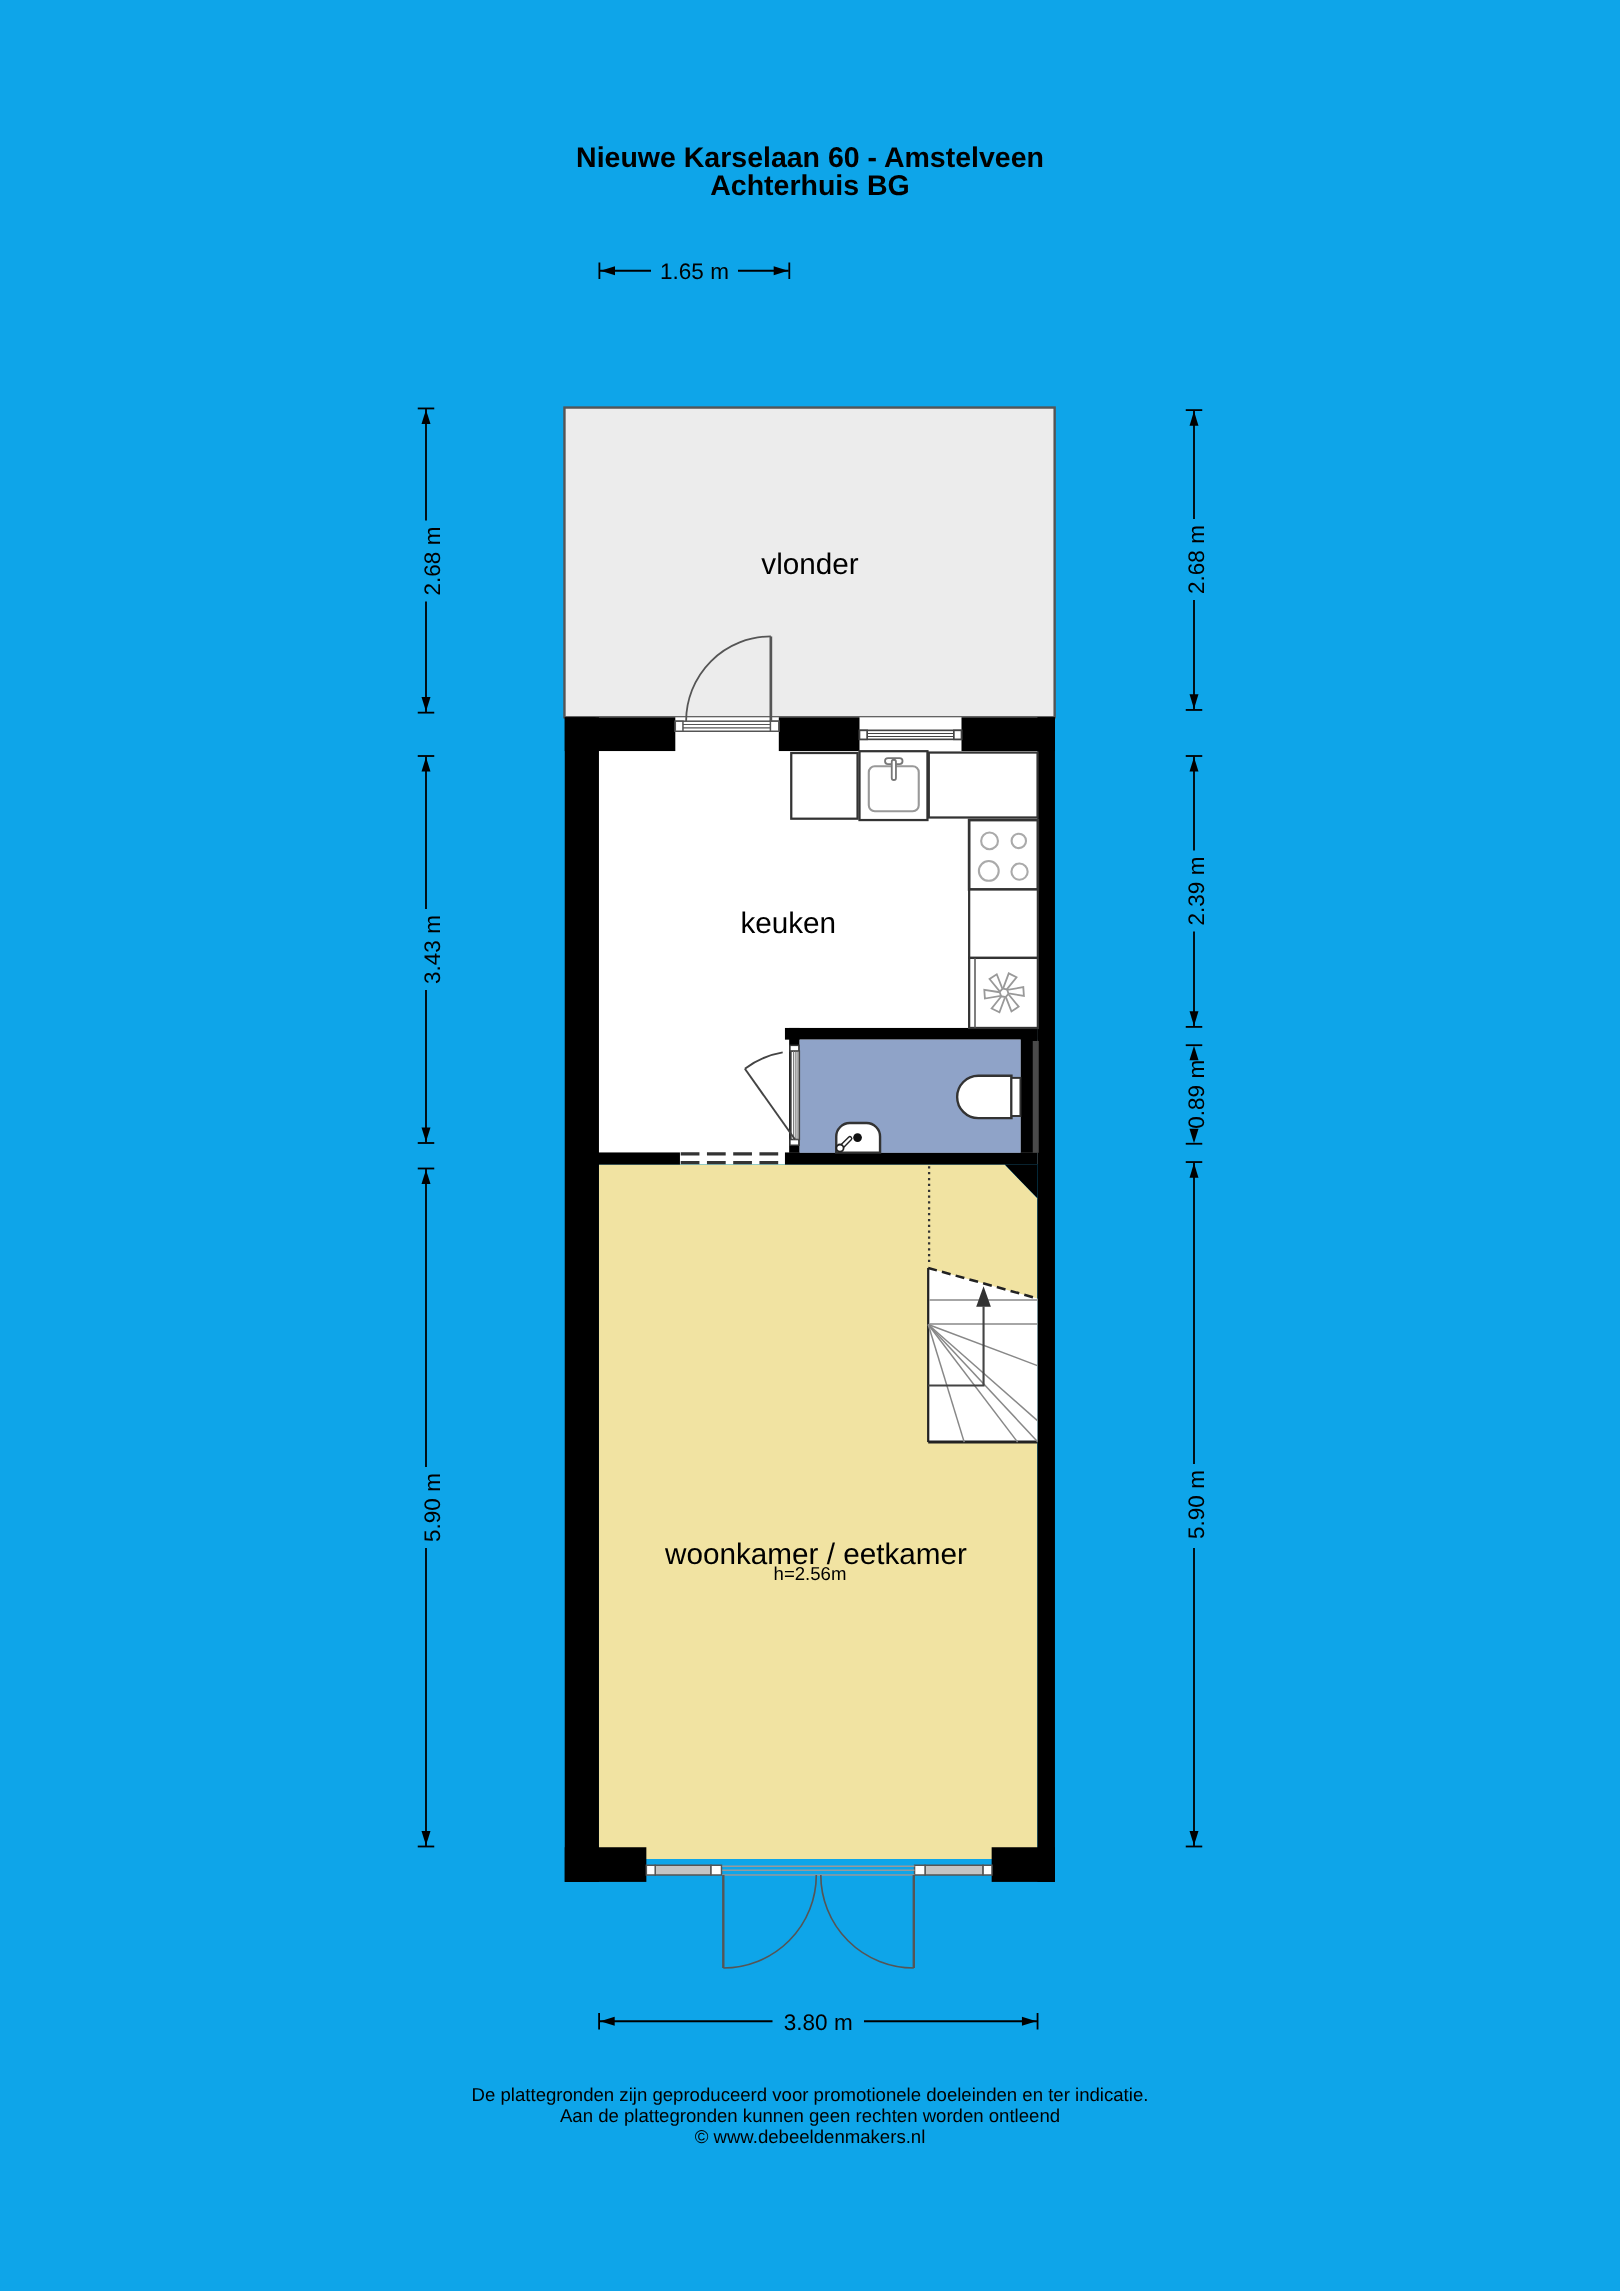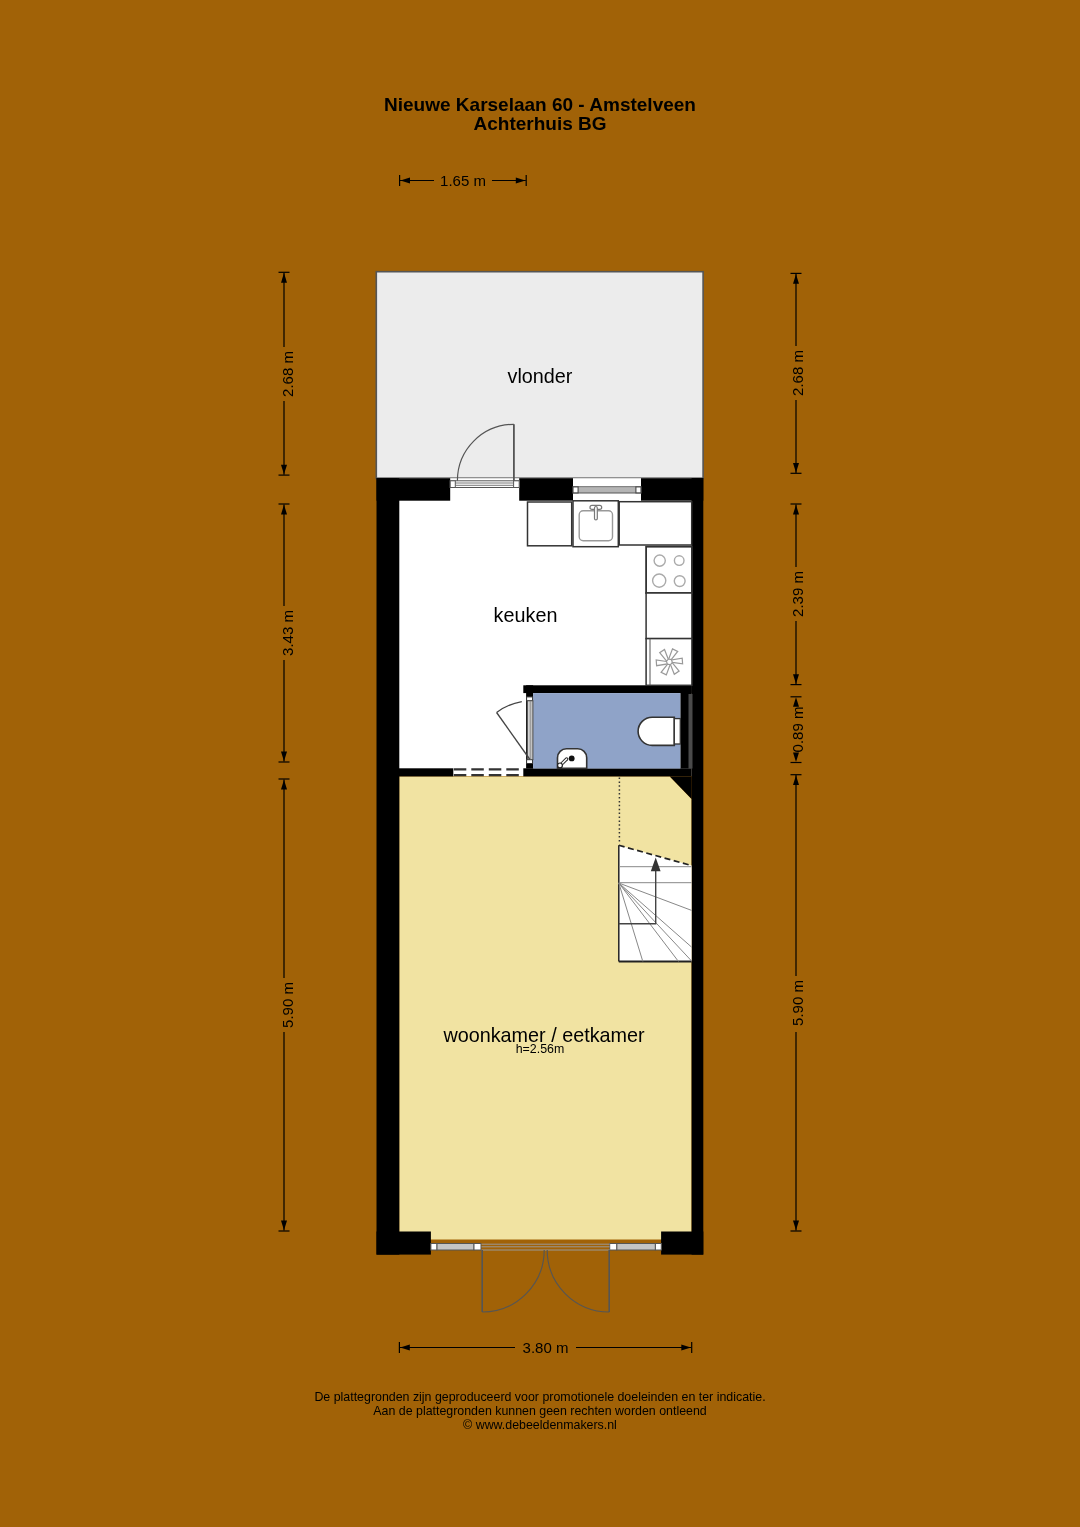--- a/index.html
+++ b/index.html
@@ -1,16 +1,16 @@
 <!DOCTYPE html>
 <html><head>
 <meta charset="utf-8">
 <style>
   html,body{margin:0;padding:0;background:#ffffff;}
-  .page{position:relative;width:1080px;height:1527px;background:#a16207;overflow:hidden;
+  .page{position:relative;width:1080px;height:1527px;background:#0ea5e9;overflow:hidden;
         font-family:"Liberation Sans", sans-serif;}
   svg{position:absolute;left:0;top:0;}
   text{font-family:"Liberation Sans", sans-serif;fill:#000;}
 </style>
 </head>
 <body>
 <div class="page">
 <svg width="1080" height="1527" viewBox="0 0 1080 1527">
 
 <g>

